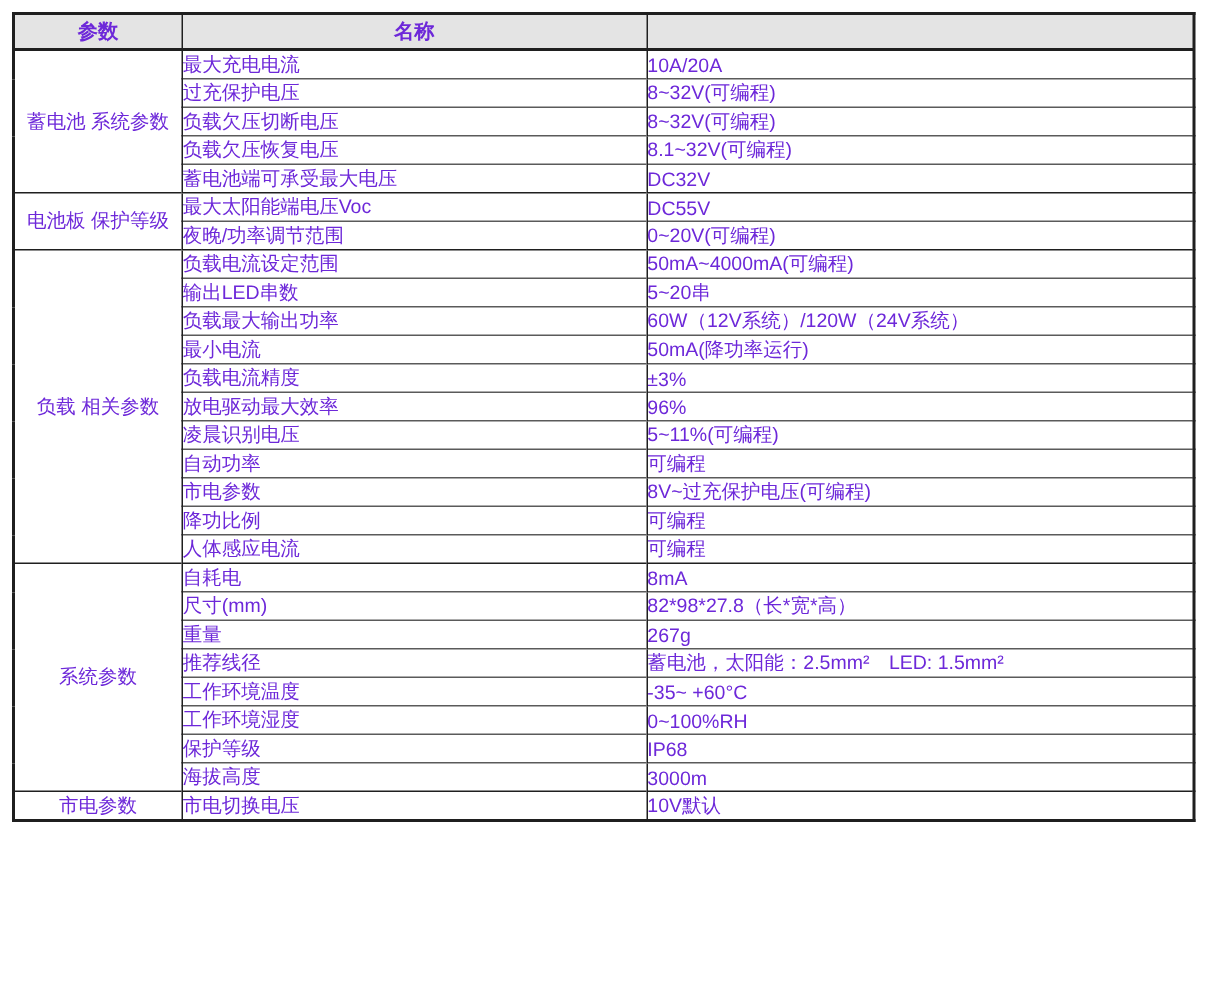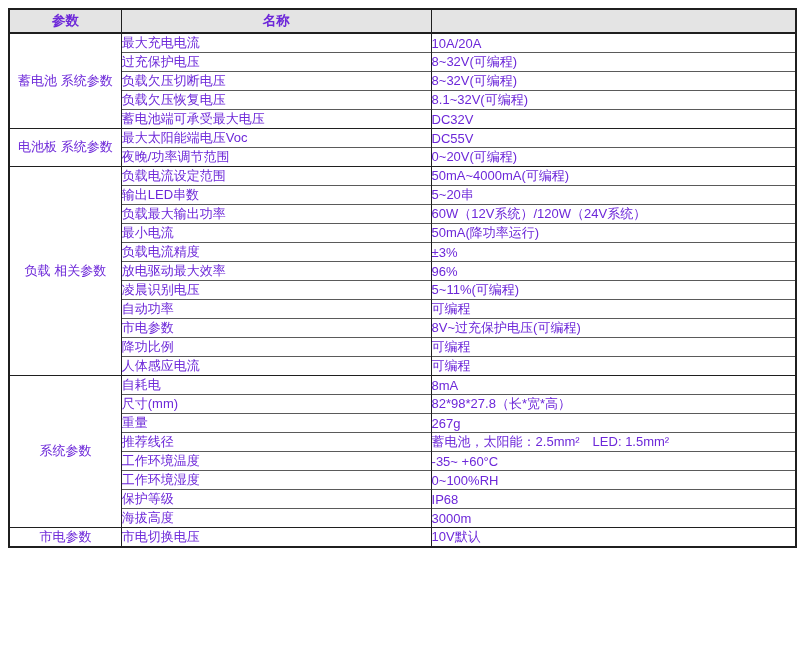--- a/index.html
+++ b/index.html
@@ -112,21 +112,21 @@
         <tr>
           <td class="name-cell">负载欠压恢复电压</td>
           <td class="value-cell">8.1~32V(可编程)</td>
         </tr>
         <tr>
           <td class="name-cell">蓄电池端可承受最大电压</td>
           <td class="value-cell">DC32V</td>
         </tr>
         <tr class="group-start">
           <td class="group-cell" rowspan="2">电池板
-系统参数</td>
+保护等级</td>
           <td class="name-cell">最大太阳能端电压Voc</td>
           <td class="value-cell">DC55V</td>
         </tr>
         <tr>
           <td class="name-cell">夜晚/功率调节范围</td>
           <td class="value-cell">0~20V(可编程)</td>
         </tr>
         <tr class="group-start">
           <td class="group-cell" rowspan="11">负载
 相关参数</td>

